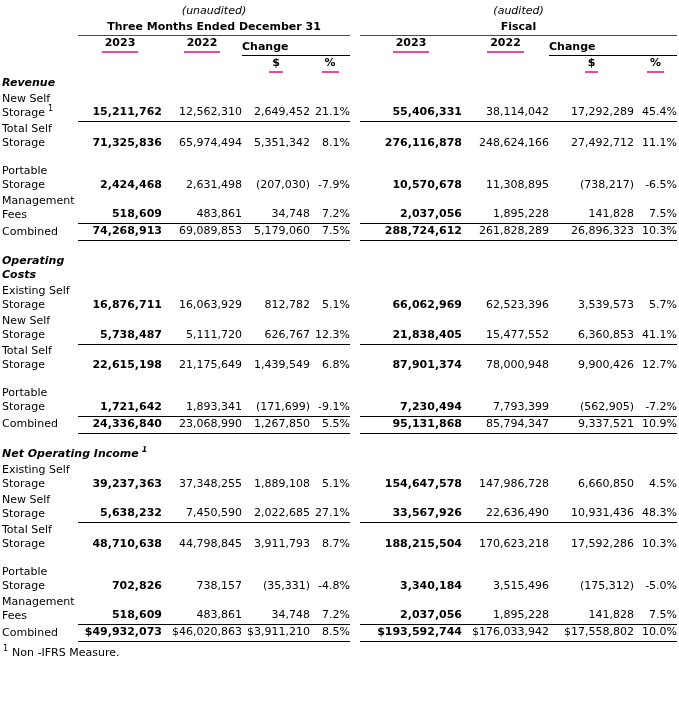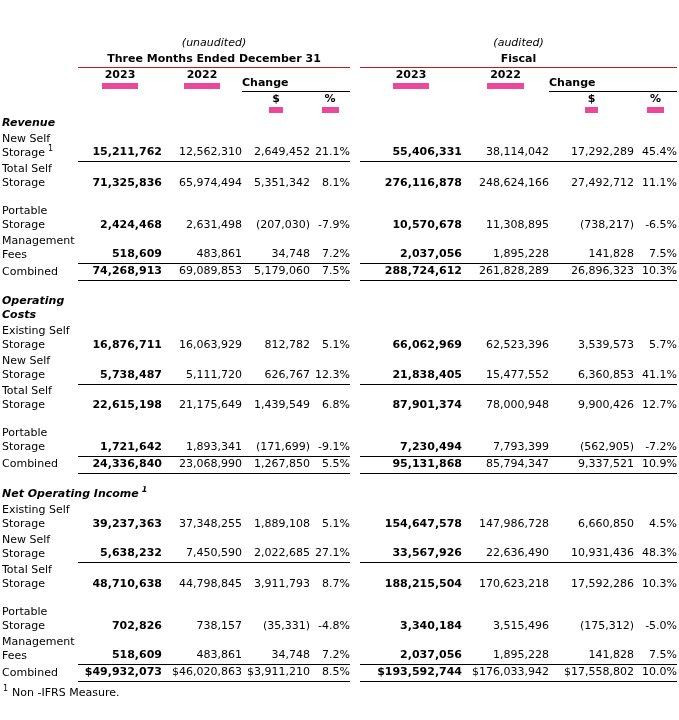--- a/index.html
+++ b/index.html
@@ -14,21 +14,20 @@
     width: 679px;
     min-height: 720px;
     box-sizing: border-box;
     padding: 4px 0 0 2px;
     background: #ffffff;
   }
   table {
     border-collapse: collapse;
     table-layout: fixed;
     width: 675px;
-    margin-top: 32px;
   }
   col.c-label  { width: 76px; }
   col.c-y1L    { width: 84px; }
   col.c-y2L    { width: 80px; }
   col.c-dolL   { width: 68px; }
   col.c-pctL   { width: 40px; }
   col.c-gap    { width: 10px; }
   col.c-y1R    { width: 102px; }
   col.c-y2R    { width: 87px; }
   col.c-dolR   { width: 85px; }
@@ -53,21 +52,21 @@
     border-bottom: 1px solid #b91c1c;
     padding-bottom: 1px;
   }
   .changecell {
     font-weight: bold;
     border-bottom: 1px solid #000;
     padding-bottom: 1px;
   }
   .u {
     display: inline-block;
-    border-bottom: 6px solid #ec4899;
+    border-bottom: 2px solid #ec4899;
     padding: 0 3px 1px 3px;
     font-weight: bold;
   }
   td.ul { border-bottom: 1px solid #000; }
   tr.spacer td { height: 12px; padding: 0; line-height: 12px; }
   tr.section-title td {
     font-weight: bold;
     white-space: pre-line;
     padding-top: 1px;
     font-style: italic;

